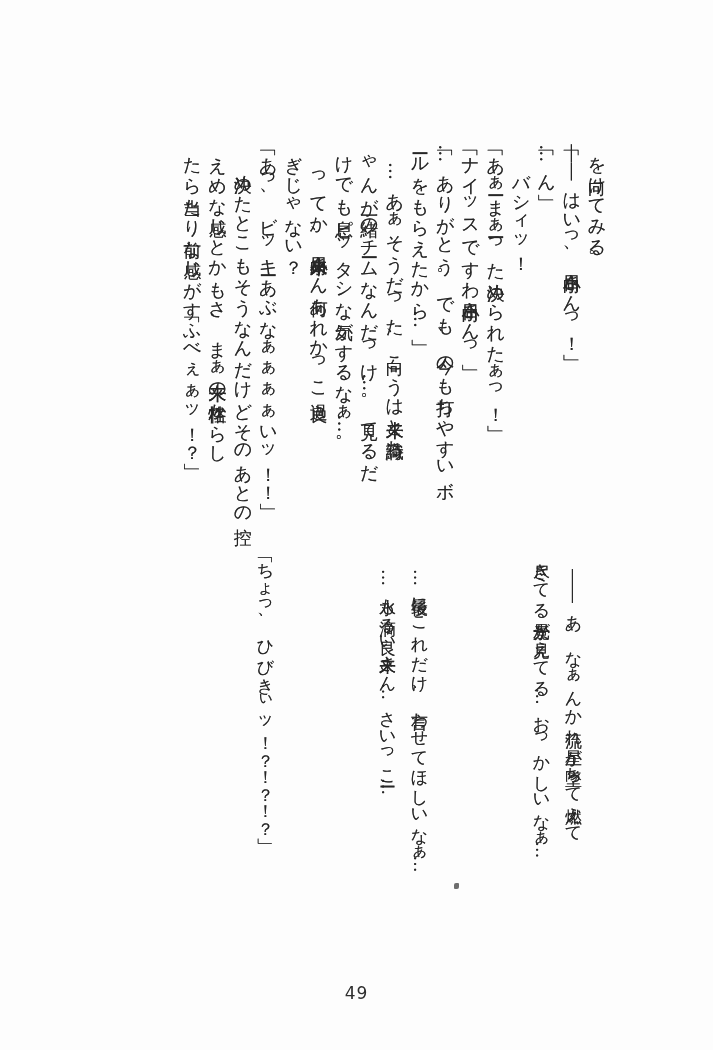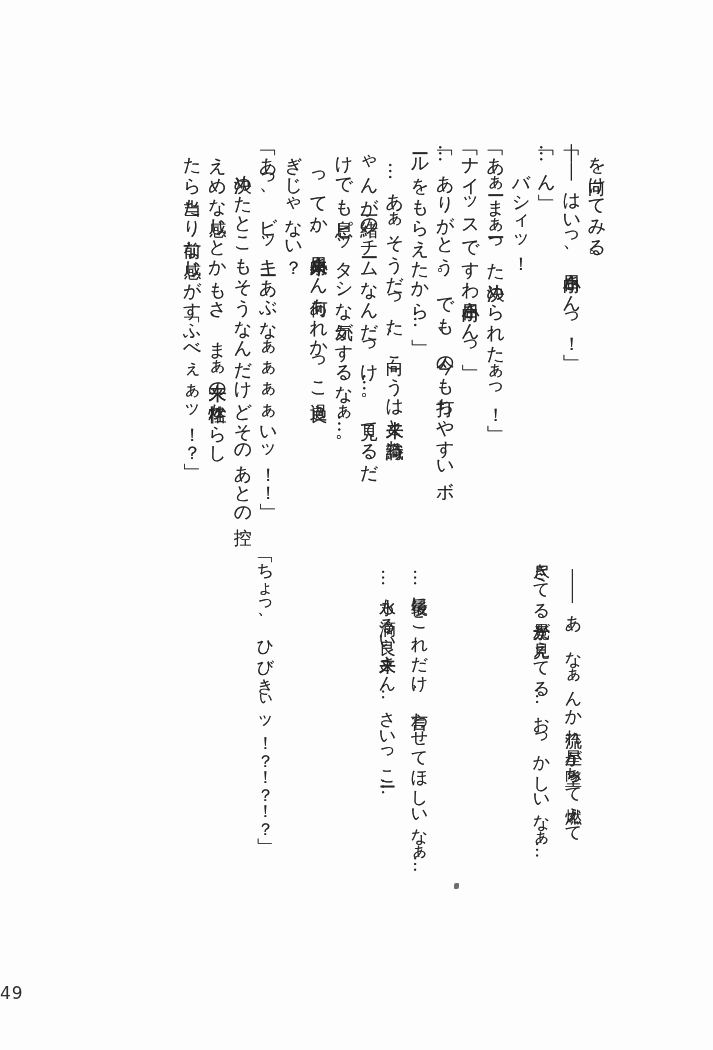--- a/index.html
+++ b/index.html
@@ -48,20 +48,21 @@
     text-indent: 1em;
   }
   .gap-before {
     margin-right: 90px;
   }
   .pagenum {
     position: absolute;
     top: 983px;
     left: 0;
     width: 100%;
+    text-align: center;
     font-family: "DejaVu Sans", "Liberation Sans", sans-serif;
     font-size: 17px;
     color: #2e2e2e;
     letter-spacing: 1px;
   }
   .speck {
     position: absolute;
     left: 454px;
     top: 883px;
     width: 5px;

